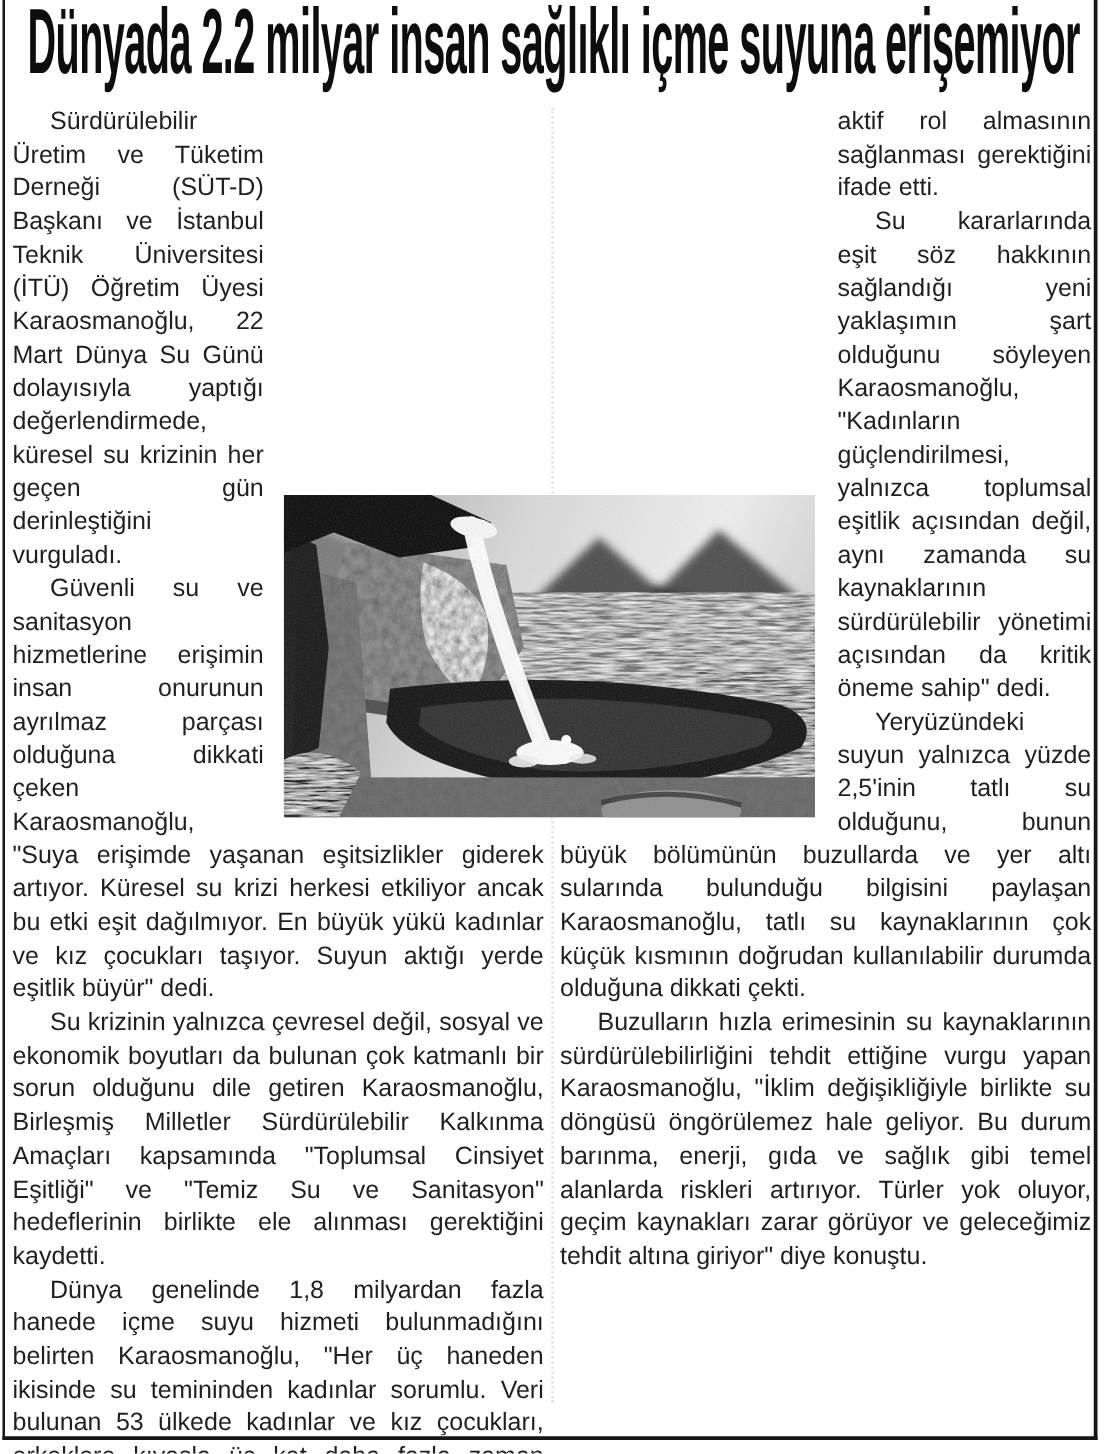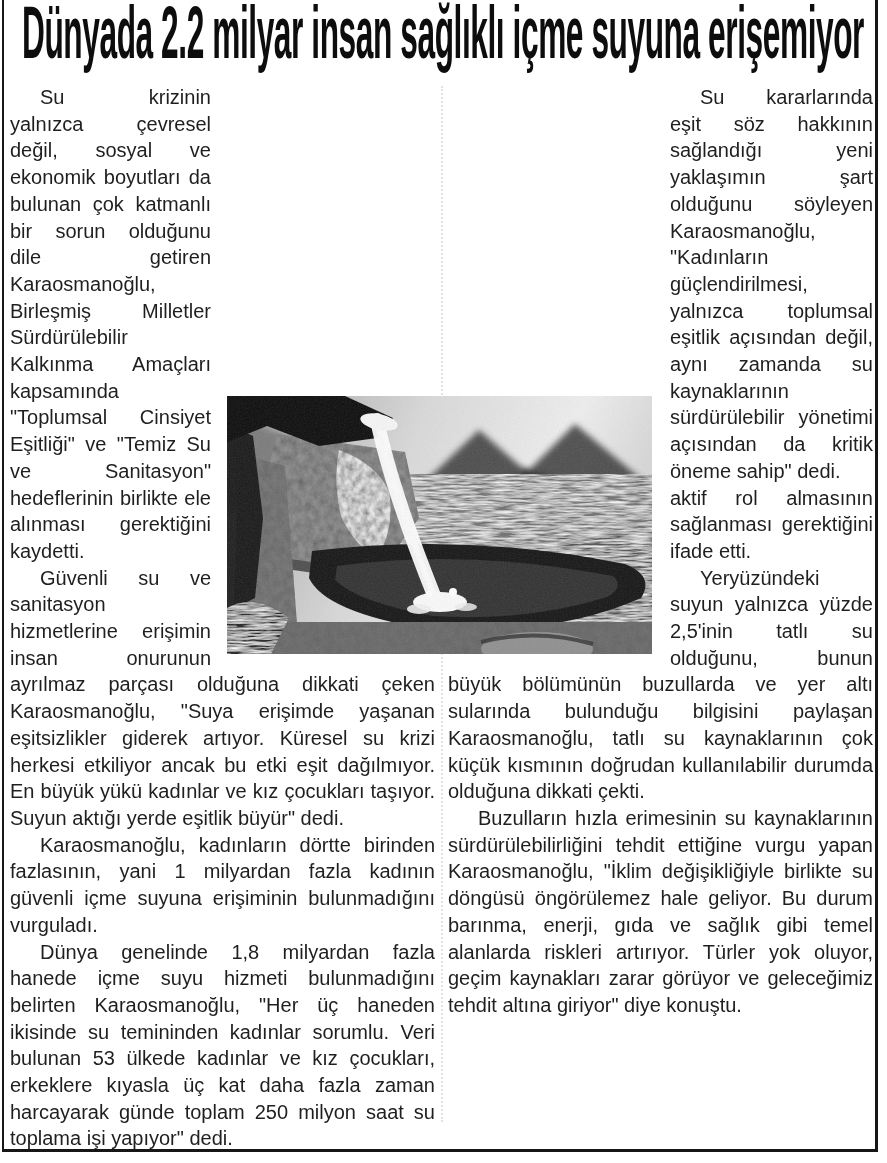--- a/index.html
+++ b/index.html
@@ -69,31 +69,31 @@
       <text x="435" y="60" text-anchor="middle" font-family="'Liberation Sans', sans-serif" font-size="74" font-weight="bold" letter-spacing="-1" fill="#0d0d0d" textLength="842" lengthAdjust="spacingAndGlyphs">Dünyada 2.2 milyar insan sağlıklı içme suyuna erişemiyor</text>
     </svg>
   </div>
 
   <div class="gutter-rule"></div>
 
   <div class="columns">
 
     <div class="col">
       <div class="photo-spacer-left"></div>
+      <p class="para indent">Sürdürülebilir Üretim ve Tüketim Derneği (SÜT-D) Başkanı ve İstanbul Teknik Üniversitesi (İTÜ) Öğretim Üyesi Karaosmanoğlu, 22 Mart Dünya Su Günü dolayısıyla yaptığı değerlendirmede, küresel su krizinin her geçen gün derinleştiğini vurguladı.</p>
+      <p class="para indent">Güvenli su ve sanitasyon hizmetlerine erişimin insan onurunun ayrılmaz parçası olduğuna dikkati çeken Karaosmanoğlu, "Suya erişimde yaşanan eşitsizlikler giderek artıyor. Küresel su krizi herkesi etkiliyor ancak bu etki eşit dağılmıyor. En büyük yükü kadınlar ve kız çocukları taşıyor. Suyun aktığı yerde eşitlik büyür" dedi.</p>
       <p class="para indent">Su krizinin yalnızca çevresel değil, sosyal ve ekonomik boyutları da bulunan çok katmanlı bir sorun olduğunu dile getiren Karaosmanoğlu, Birleşmiş Milletler Sürdürülebilir Kalkınma Amaçları kapsamında "Toplumsal Cinsiyet Eşitliği" ve "Temiz Su ve Sanitasyon" hedeflerinin birlikte ele alınması gerektiğini kaydetti.</p>
-      <p class="para indent">Güvenli su ve sanitasyon hizmetlerine erişimin insan onurunun ayrılmaz parçası olduğuna dikkati çeken Karaosmanoğlu, "Suya erişimde yaşanan eşitsizlikler giderek artıyor. Küresel su krizi herkesi etkiliyor ancak bu etki eşit dağılmıyor. En büyük yükü kadınlar ve kız çocukları taşıyor. Suyun aktığı yerde eşitlik büyür" dedi.</p>
-      <p class="para indent">Karaosmanoğlu, kadınların dörtte birinden fazlasının, yani 1 milyardan fazla kadının güvenli içme suyuna erişiminin bulunmadığını vurguladı.</p>
       <p class="para indent">Dünya genelinde 1,8 milyardan fazla hanede içme suyu hizmeti bulunmadığını belirten Karaosmanoğlu, "Her üç haneden ikisinde su temininden kadınlar sorumlu. Veri bulunan 53 ülkede kadınlar ve kız çocukları, erkeklere kıyasla üç kat daha fazla zaman harcayarak günde toplam 250 milyon saat su toplama işi yapıyor" dedi.</p>
 
     </div>
 
     <div class="col">
       <div class="photo-spacer-right"></div>
+      <p class="para">aktif rol almasının sağlanması gerektiğini ifade etti.</p>
       <p class="para indent">Su kararlarında eşit söz hakkının sağlandığı yeni yaklaşımın şart olduğunu söyleyen Karaosmanoğlu, "Kadınların güçlendirilmesi, yalnızca toplumsal eşitlik açısından değil, aynı zamanda su kaynaklarının sürdürülebilir yönetimi açısından da kritik öneme sahip" dedi.</p>
-      <p class="para">aktif rol almasının sağlanması gerektiğini ifade etti.</p>
       <p class="para indent">Yeryüzündeki suyun yalnızca yüzde 2,5'inin tatlı su olduğunu, bunun büyük bölümünün buzullarda ve yer altı sularında bulunduğu bilgisini paylaşan Karaosmanoğlu, tatlı su kaynaklarının çok küçük kısmının doğrudan kullanılabilir durumda olduğuna dikkati çekti.</p>
       <p class="para indent">Buzulların hızla erimesinin su kaynaklarının sürdürülebilirliğini tehdit ettiğine vurgu yapan Karaosmanoğlu, "İklim değişikliğiyle birlikte su döngüsü öngörülemez hale geliyor. Bu durum barınma, enerji, gıda ve sağlık gibi temel alanlarda riskleri artırıyor. Türler yok oluyor, geçim kaynakları zarar görüyor ve geleceğimiz tehdit altına giriyor" diye konuştu.</p>
 
     </div>
 
   </div>
 
   <div class="article-photo" title="Siyah beyaz fotoğraf: taş çeşme oluğundan havuza akan su, arka planda dağlar ve sazlıklar">
     <svg width="425" height="258" viewBox="0 0 425 258">
       <defs>

